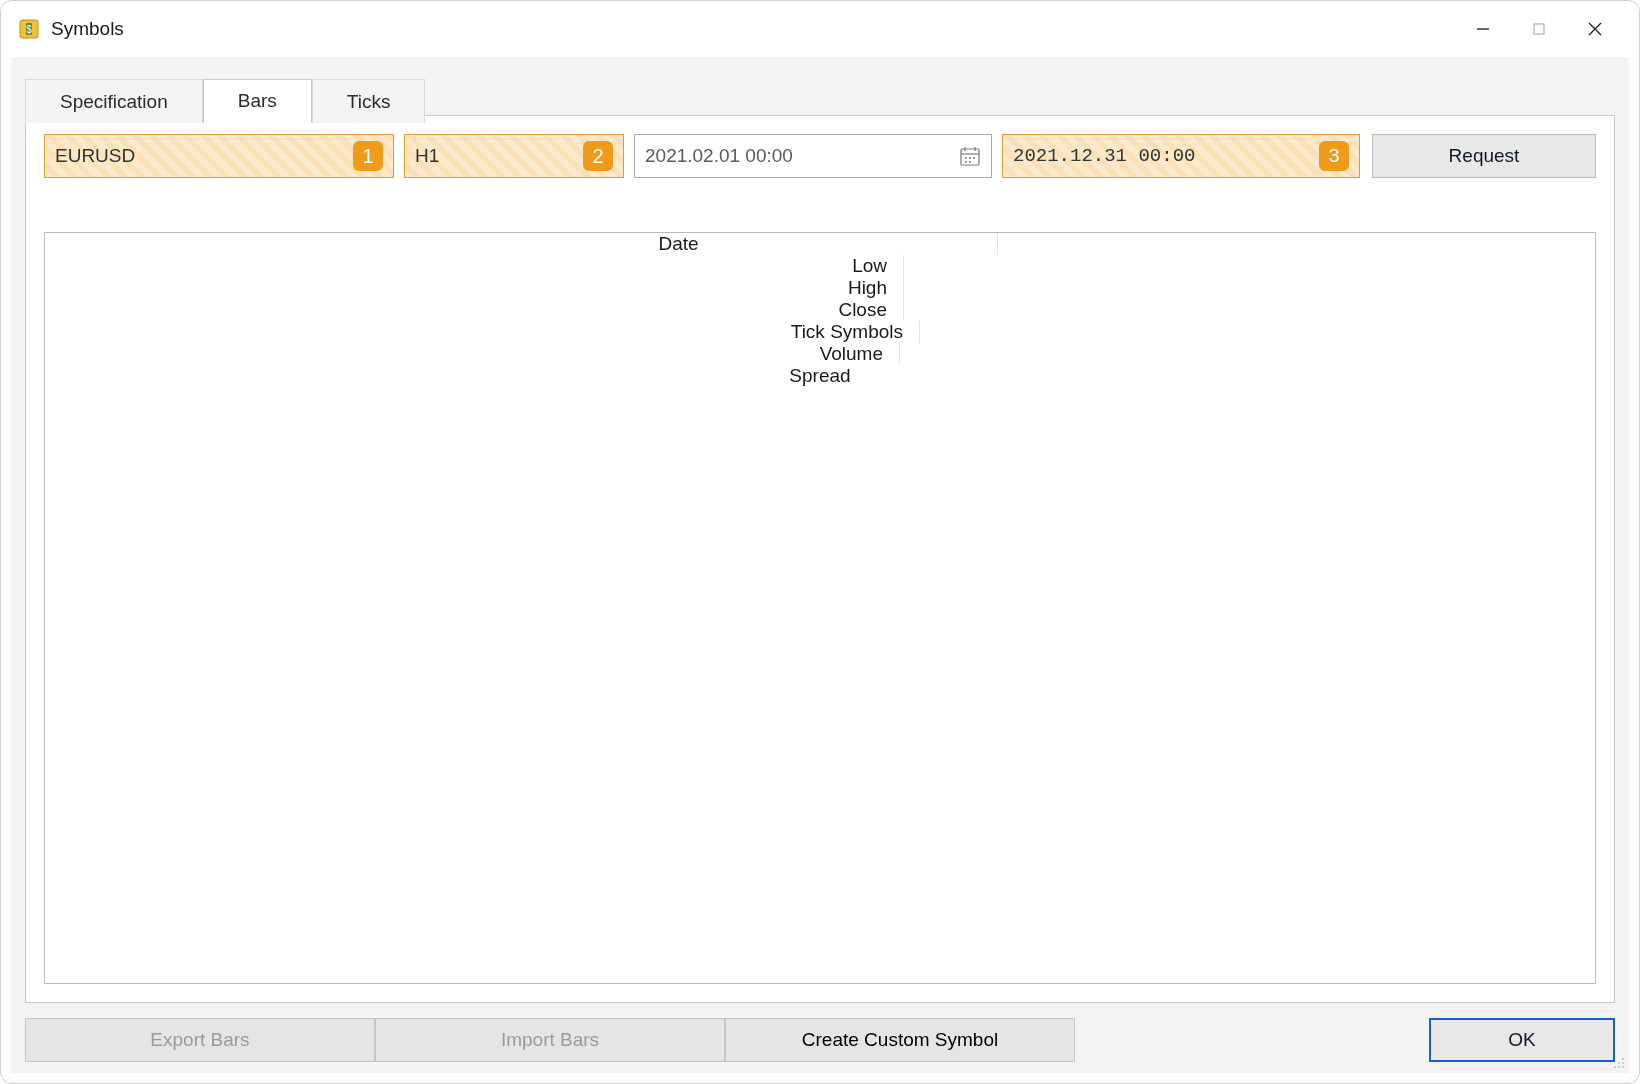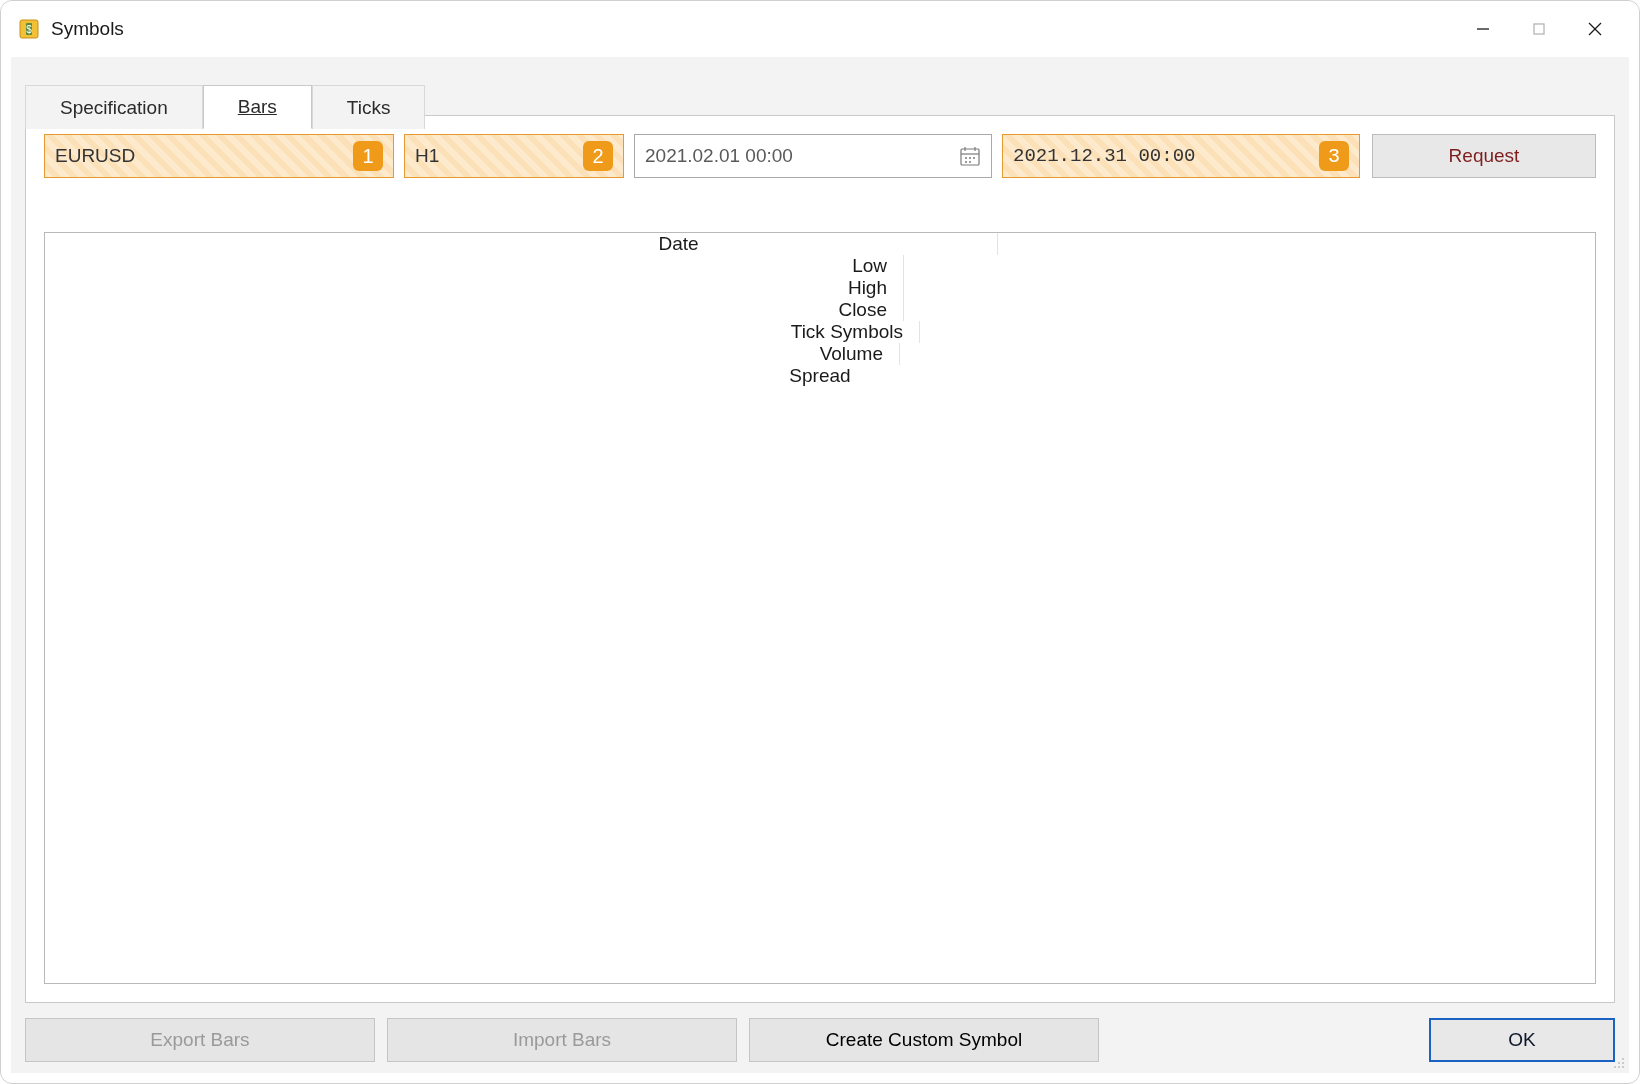--- a/index.html
+++ b/index.html
@@ -79,28 +79,27 @@
       font-size: 19px;
       color: #2b2b2b;
       background: #f3f3f3;
       border: 1px solid #d8d8d8;
       border-bottom: none;
       display: flex;
       align-items: center;
       cursor: pointer;
       margin-right: 0;
       position: relative;
-      top: 14px;
+      top: 8px;
     }
     .tab.active {
       background: #ffffff;
       border: 1px solid #c9c9c9;
       border-bottom: 1px solid #ffffff;
       z-index: 2;
-      text-decoration: underline;
     }
     .panel {
       flex: 1;
       background: #ffffff;
       border: 1px solid #c9c9c9;
       margin: 0 14px 4px 14px;
       padding: 18px 18px 18px 18px;
       display: flex;
       flex-direction: column;
     }
@@ -159,21 +158,21 @@
       width: 22px; height: 22px;
       margin-left: auto;
     }
     .field-date2 { width: 358px; font-family: Liberation Mono, monospace; }
     .request-btn {
       height: 44px;
       width: 224px;
       background: #e8e8e8;
       border: 1px solid #bcbcbc;
       font-size: 19px;
-      color: #7f1d1d;
+      color: #0f172a;
       cursor: pointer;
       margin-left: auto;
     }
     .table-wrap {
       flex: 1;
       border: 1px solid #b9b9b9;
       background: #ffffff;
       overflow: hidden;
     }
     .table-header {
@@ -201,21 +200,20 @@
     .th-close  { width: 168px; justify-content: flex-end; }
     .th-tickv  { width: 200px; justify-content: flex-end; }
     .th-vol    { width: 160px; justify-content: flex-end; }
     .th-spread { flex: 1;  justify-content: flex-end; }
     
     .footer {
       height: 66px;
       display: flex;
       align-items: center;
       padding: 0 14px;
-      gap: 12px;
       background: #f3f3f3;
     }
     .footer-btn {
       height: 44px;
       width: 350px;
       background: #e5e5e5;
       border: 1px solid #c5c5c5;
       font-size: 19px;
       cursor: pointer;
     }

